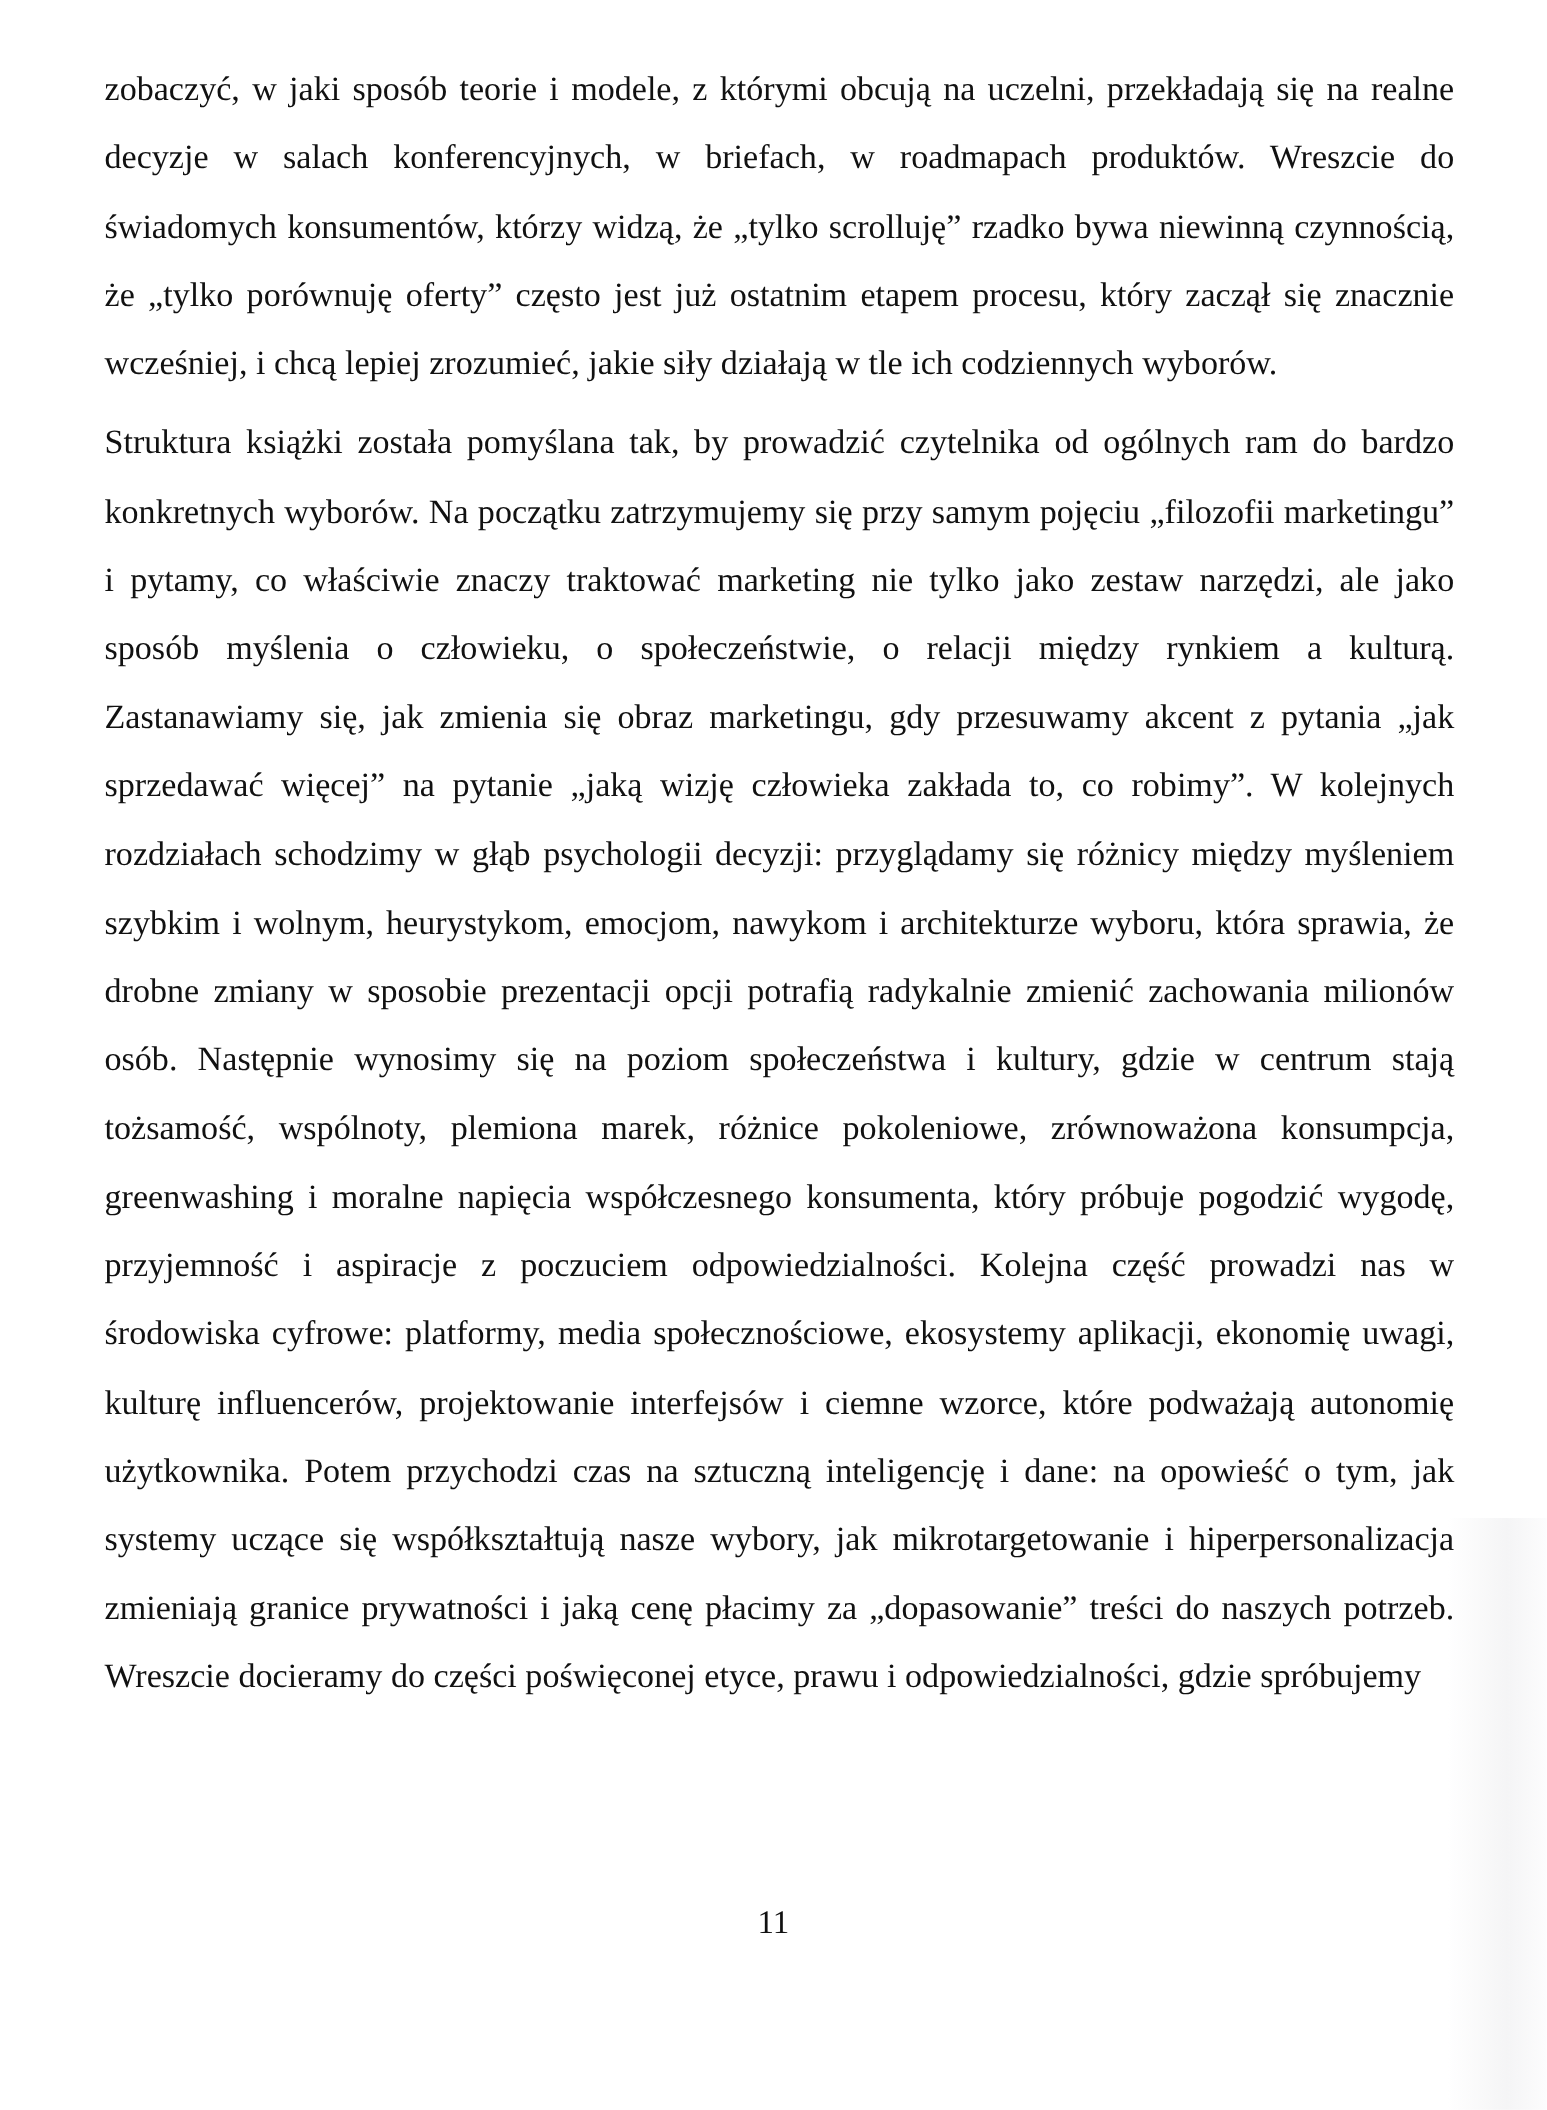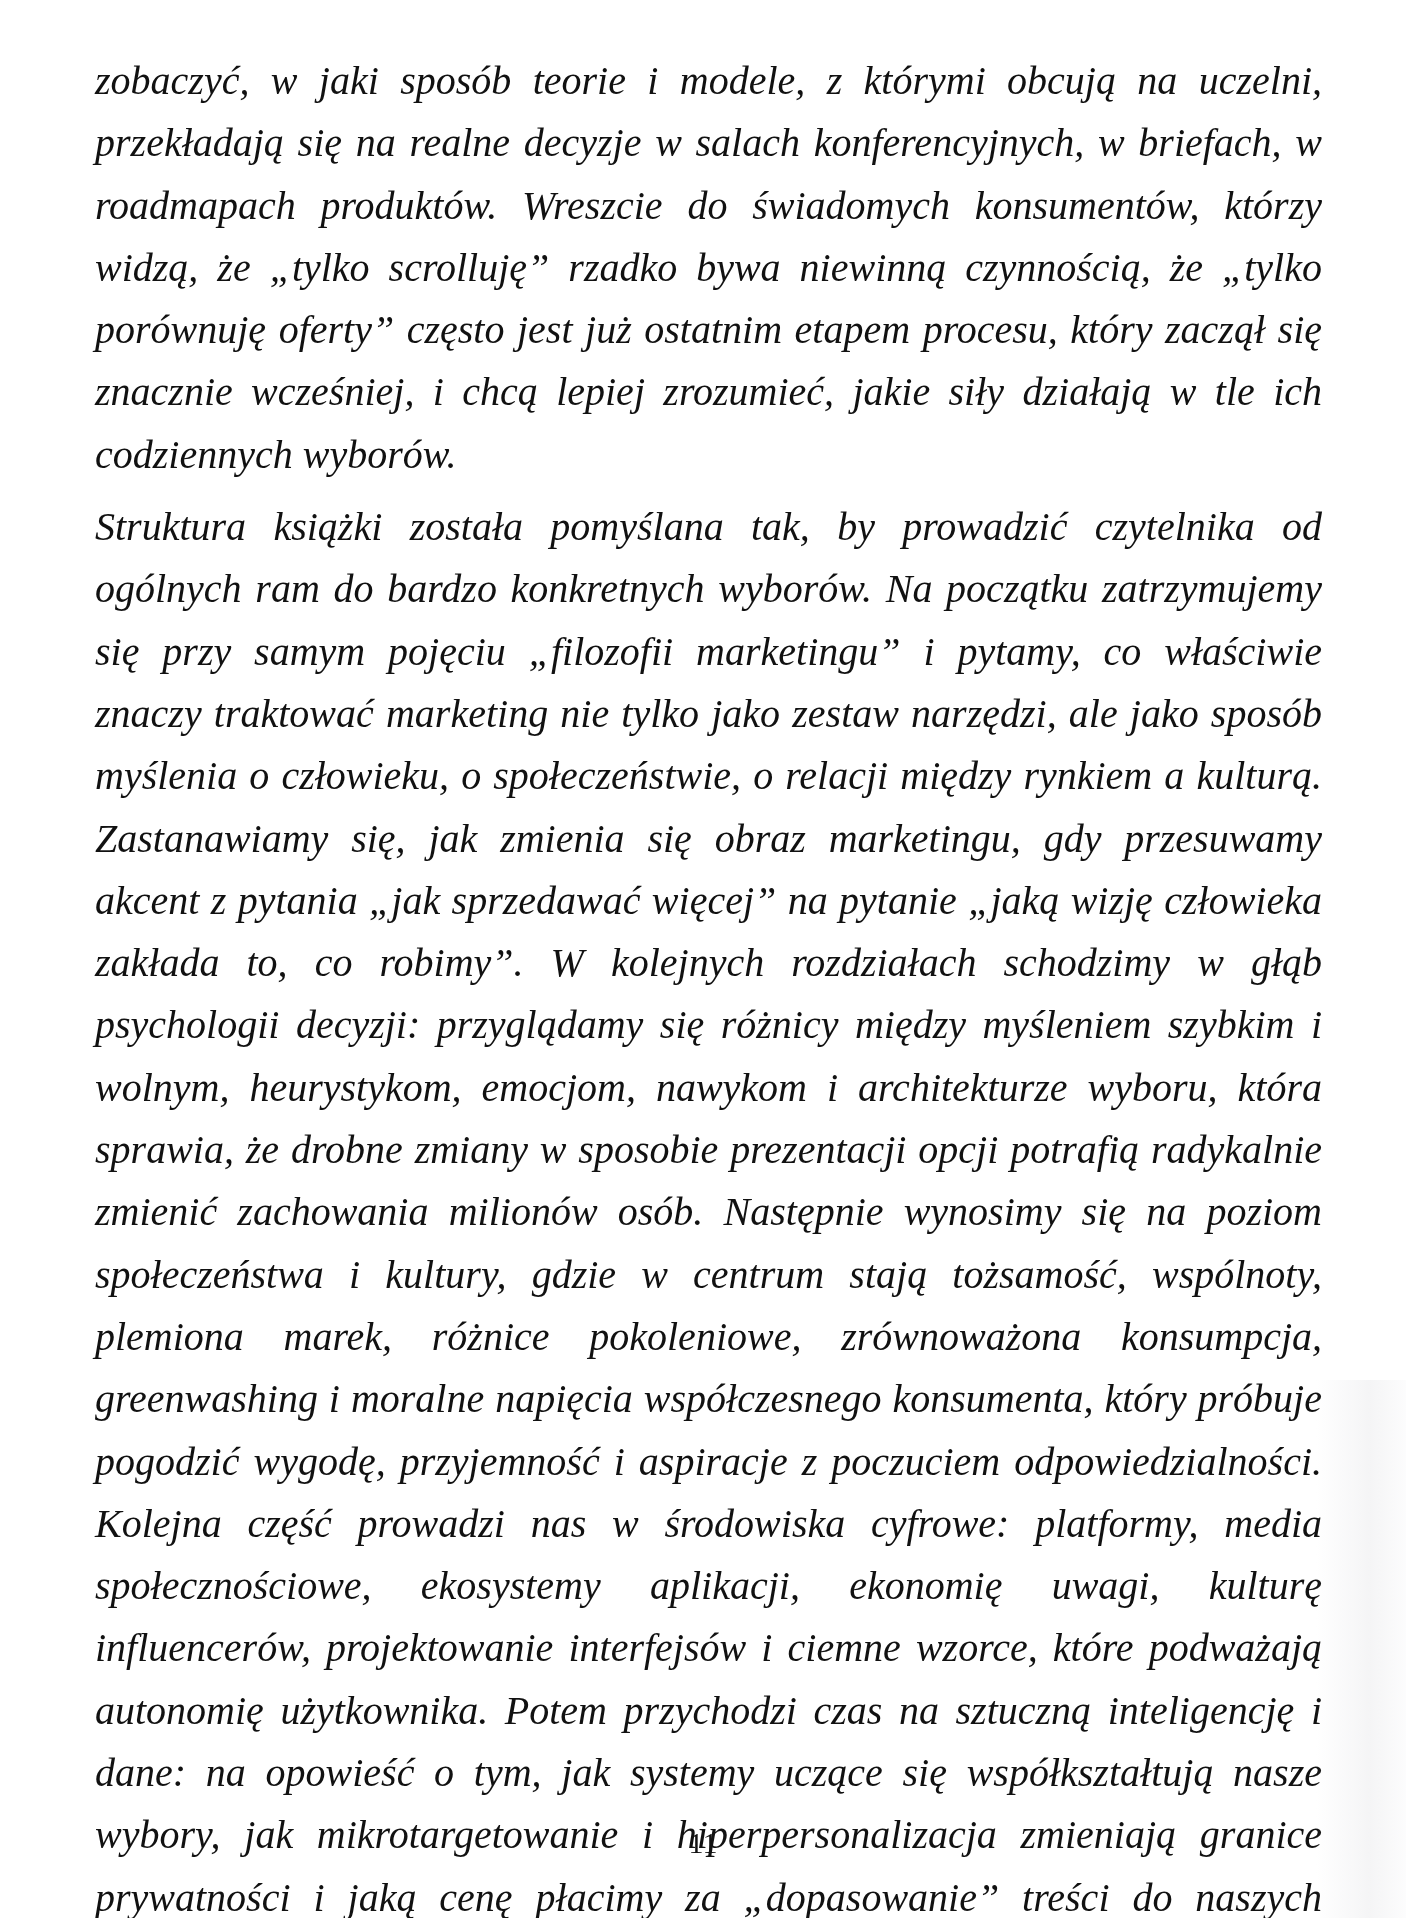--- a/index.html
+++ b/index.html
@@ -33,37 +33,36 @@
       pointer-events: none;
     }
     .text-block {
       position: absolute;
       left: 95px;
       top: 50px;
       width: 1227px;
     }
     .paragraph {
       margin: 0;
-      font-size: 40px;
+      font-size: 31px;
       line-height: 62.3px;
       text-align: justify;
       text-align-last: left;
       hyphens: none;
       word-spacing: 0px;
       letter-spacing: 0px;
-      font-style: italic;
     }
     .paragraph + .paragraph {
       margin-top: 10px;
     }
     .page-number {
       position: absolute;
       left: 0;
       width: 1406px;
-      top: 1823px;
+      top: 1728px;
       text-align: center;
       font-size: 30px;
       line-height: 40px;
     }
   </style>
 </head>
 <body>
 
 <div class="page">
   <div class="text-block">

